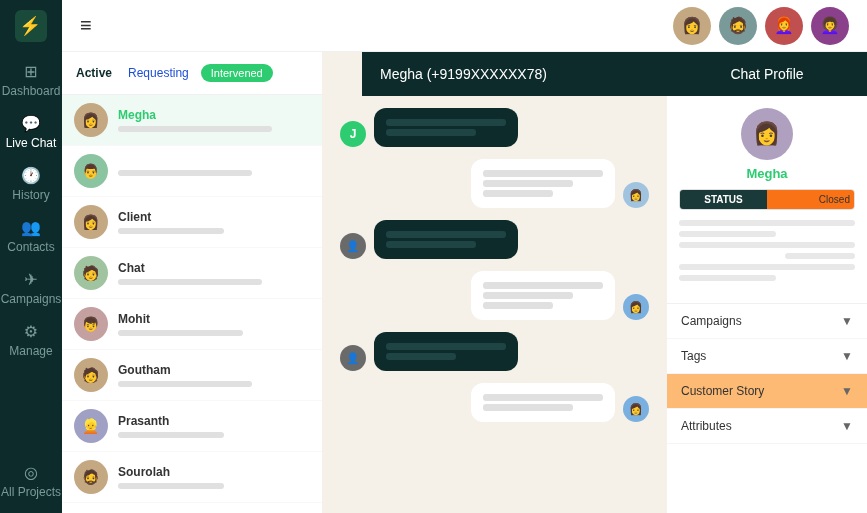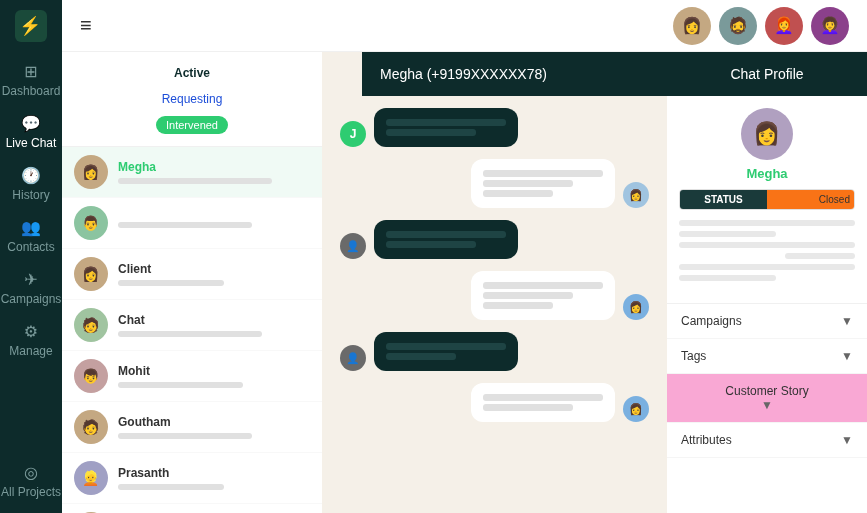--- a/index.html
+++ b/index.html
@@ -52,21 +52,20 @@
       flex-direction: column;
       flex-shrink: 0;
       overflow: hidden;
     }
     .contact-tabs {
       display: flex;
       align-items: center;
       padding: 12px 10px;
       gap: 8px;
       border-bottom: 1px solid #f0f0f0;
-      flex-direction: column;
     }
     .tab-btn {
       font-size: 12px;
       color: #1d4ed8;
       cursor: pointer;
       padding: 2px 4px;
       background: none;
       border: none;
     }
     .tab-btn.active-tab { color: #0d2b2b; font-weight: 600; }
@@ -234,21 +233,21 @@
       align-items: center;
       justify-content: space-between;
       padding: 10px 14px;
       font-size: 12px;
       color: #333;
       cursor: pointer;
       border-bottom: 1px solid #f5f5f5;
     }
     .chevron { font-size: 12px; color: #666; }
 
-    .highlighted-section { background: #f9a8d4; flex-direction: column; }
+    .highlighted-section { background: #fdba74; }
   </style>
 </head>
 <body>
 
 <div class="sidebar">
   <div class="sidebar-logo">
     <svg width="32" height="32" viewBox="0 0 32 32">
       <rect width="32" height="32" rx="6" fill="#1a4a3a"></rect>
       <text x="16" y="22" text-anchor="middle" fill="#2ecc71" font-size="18" font-weight="bold">⚡</text>
     </svg>

